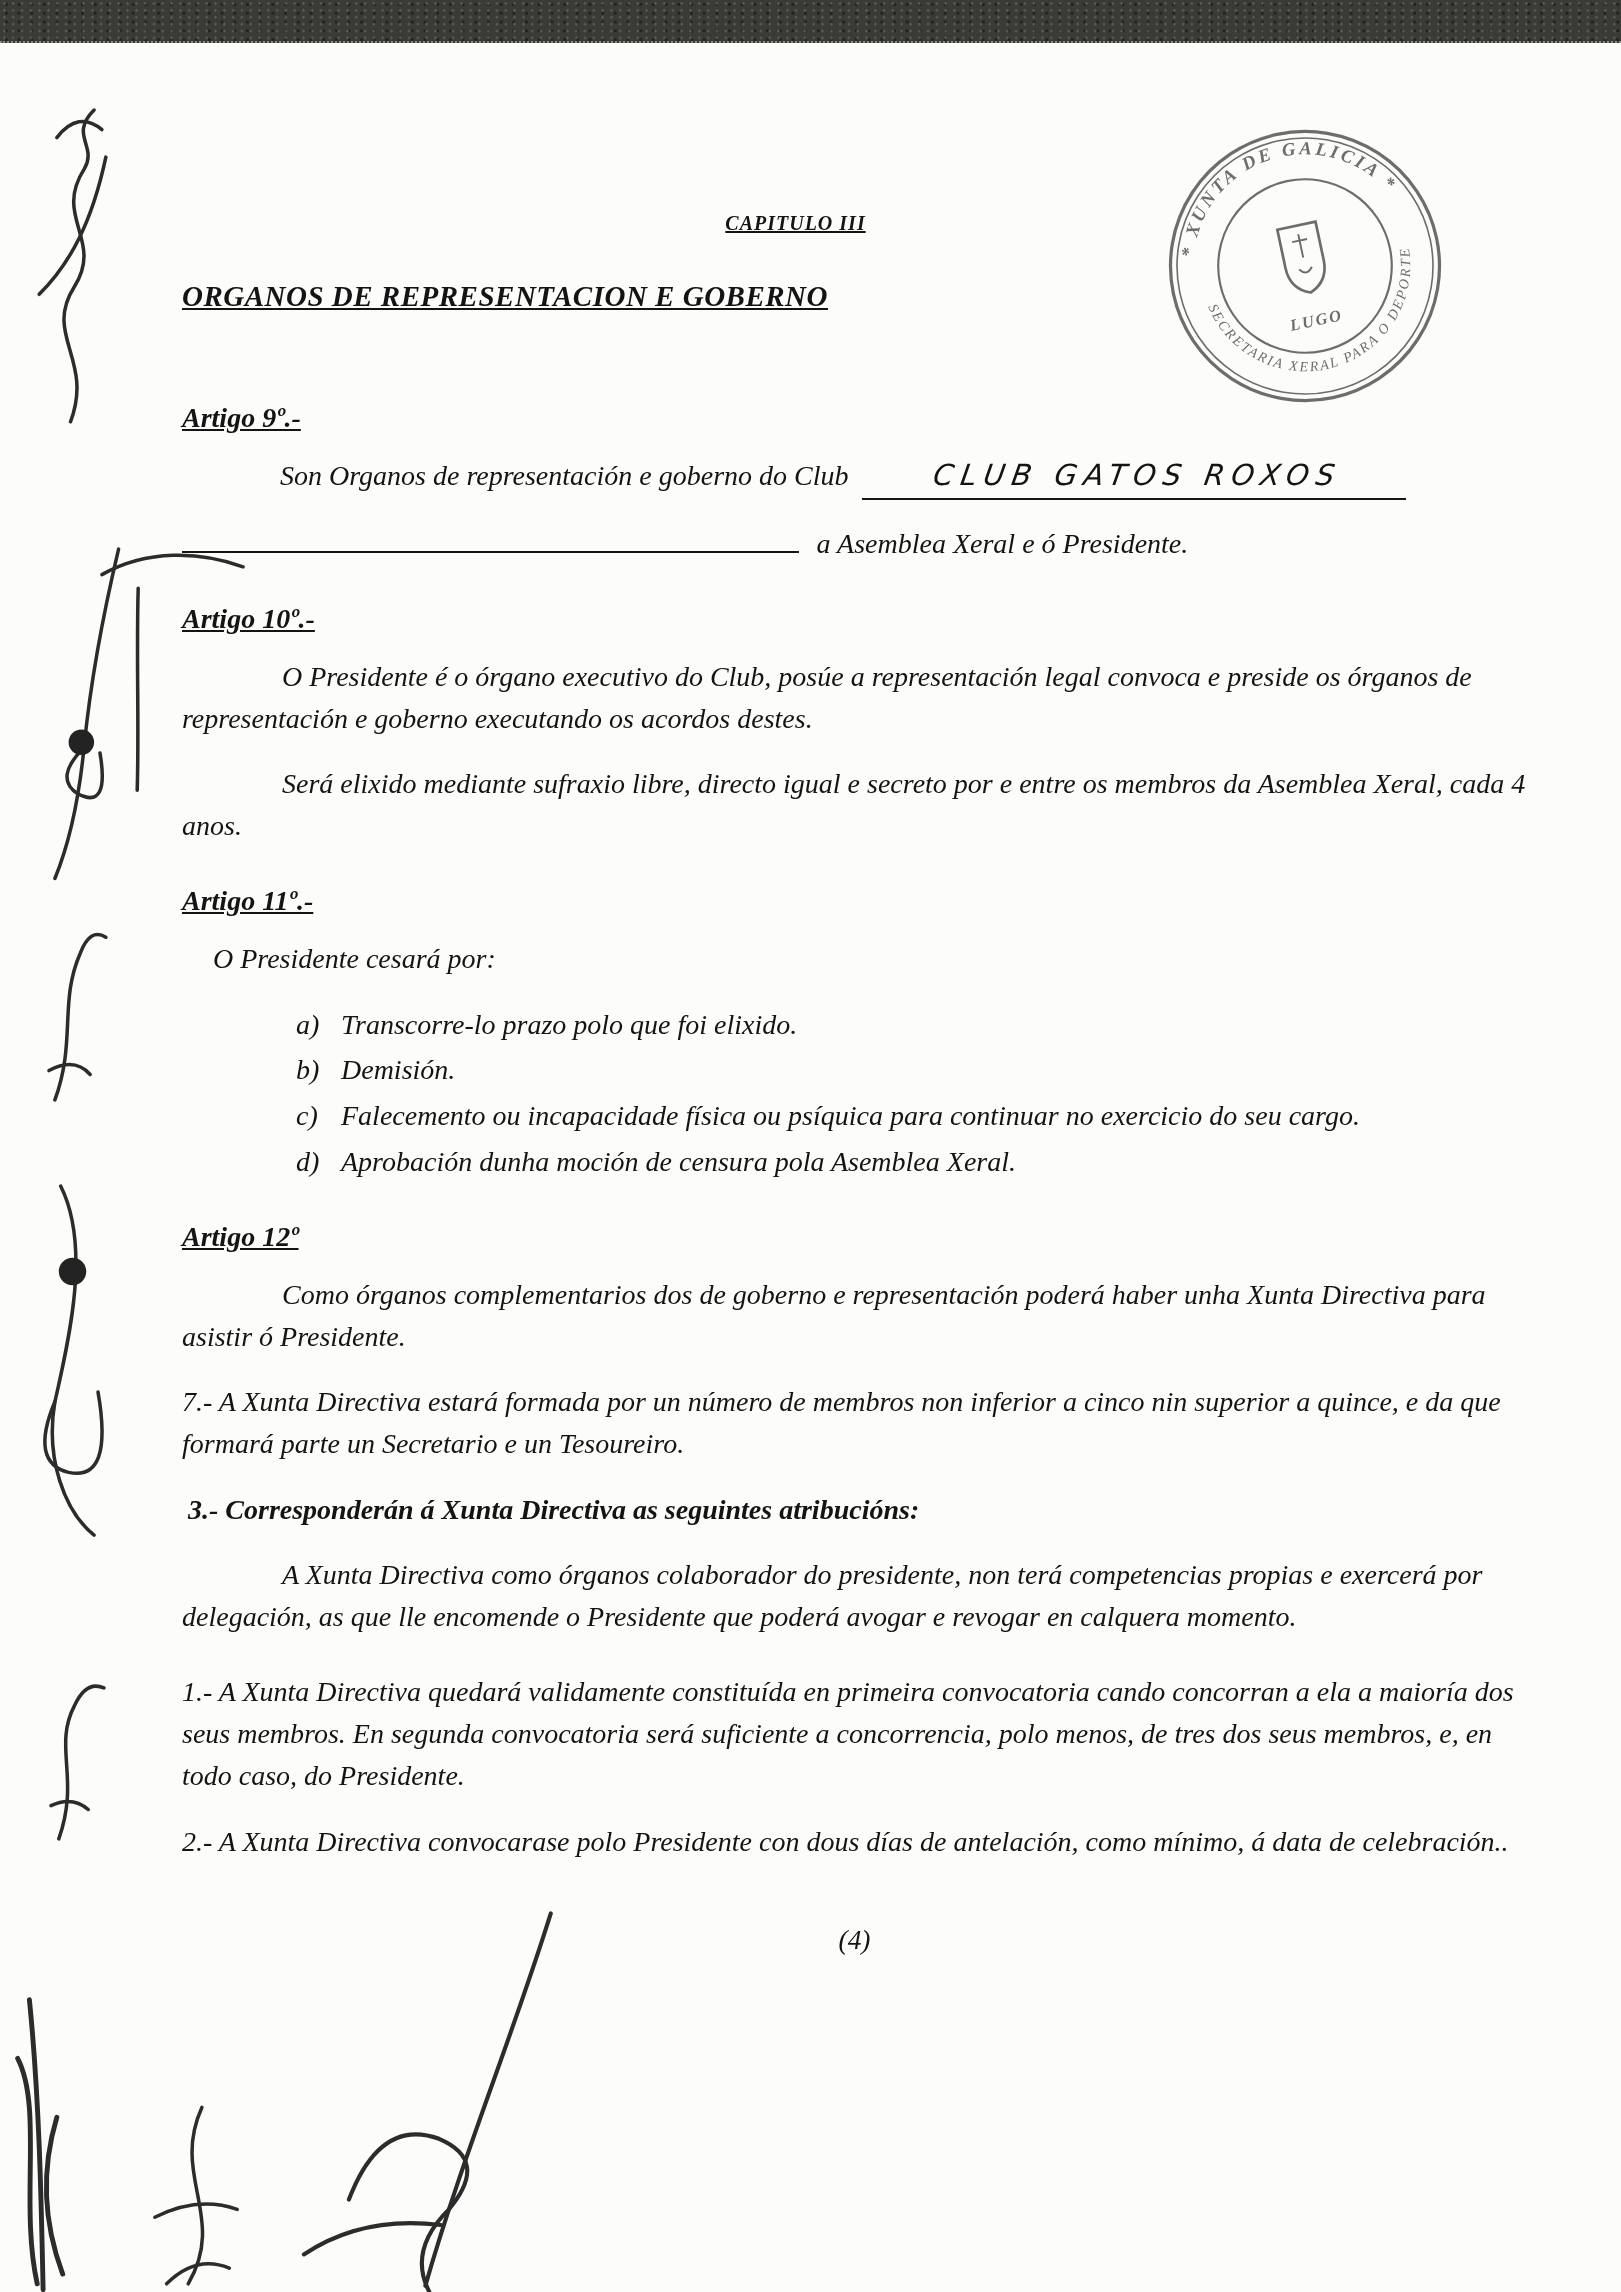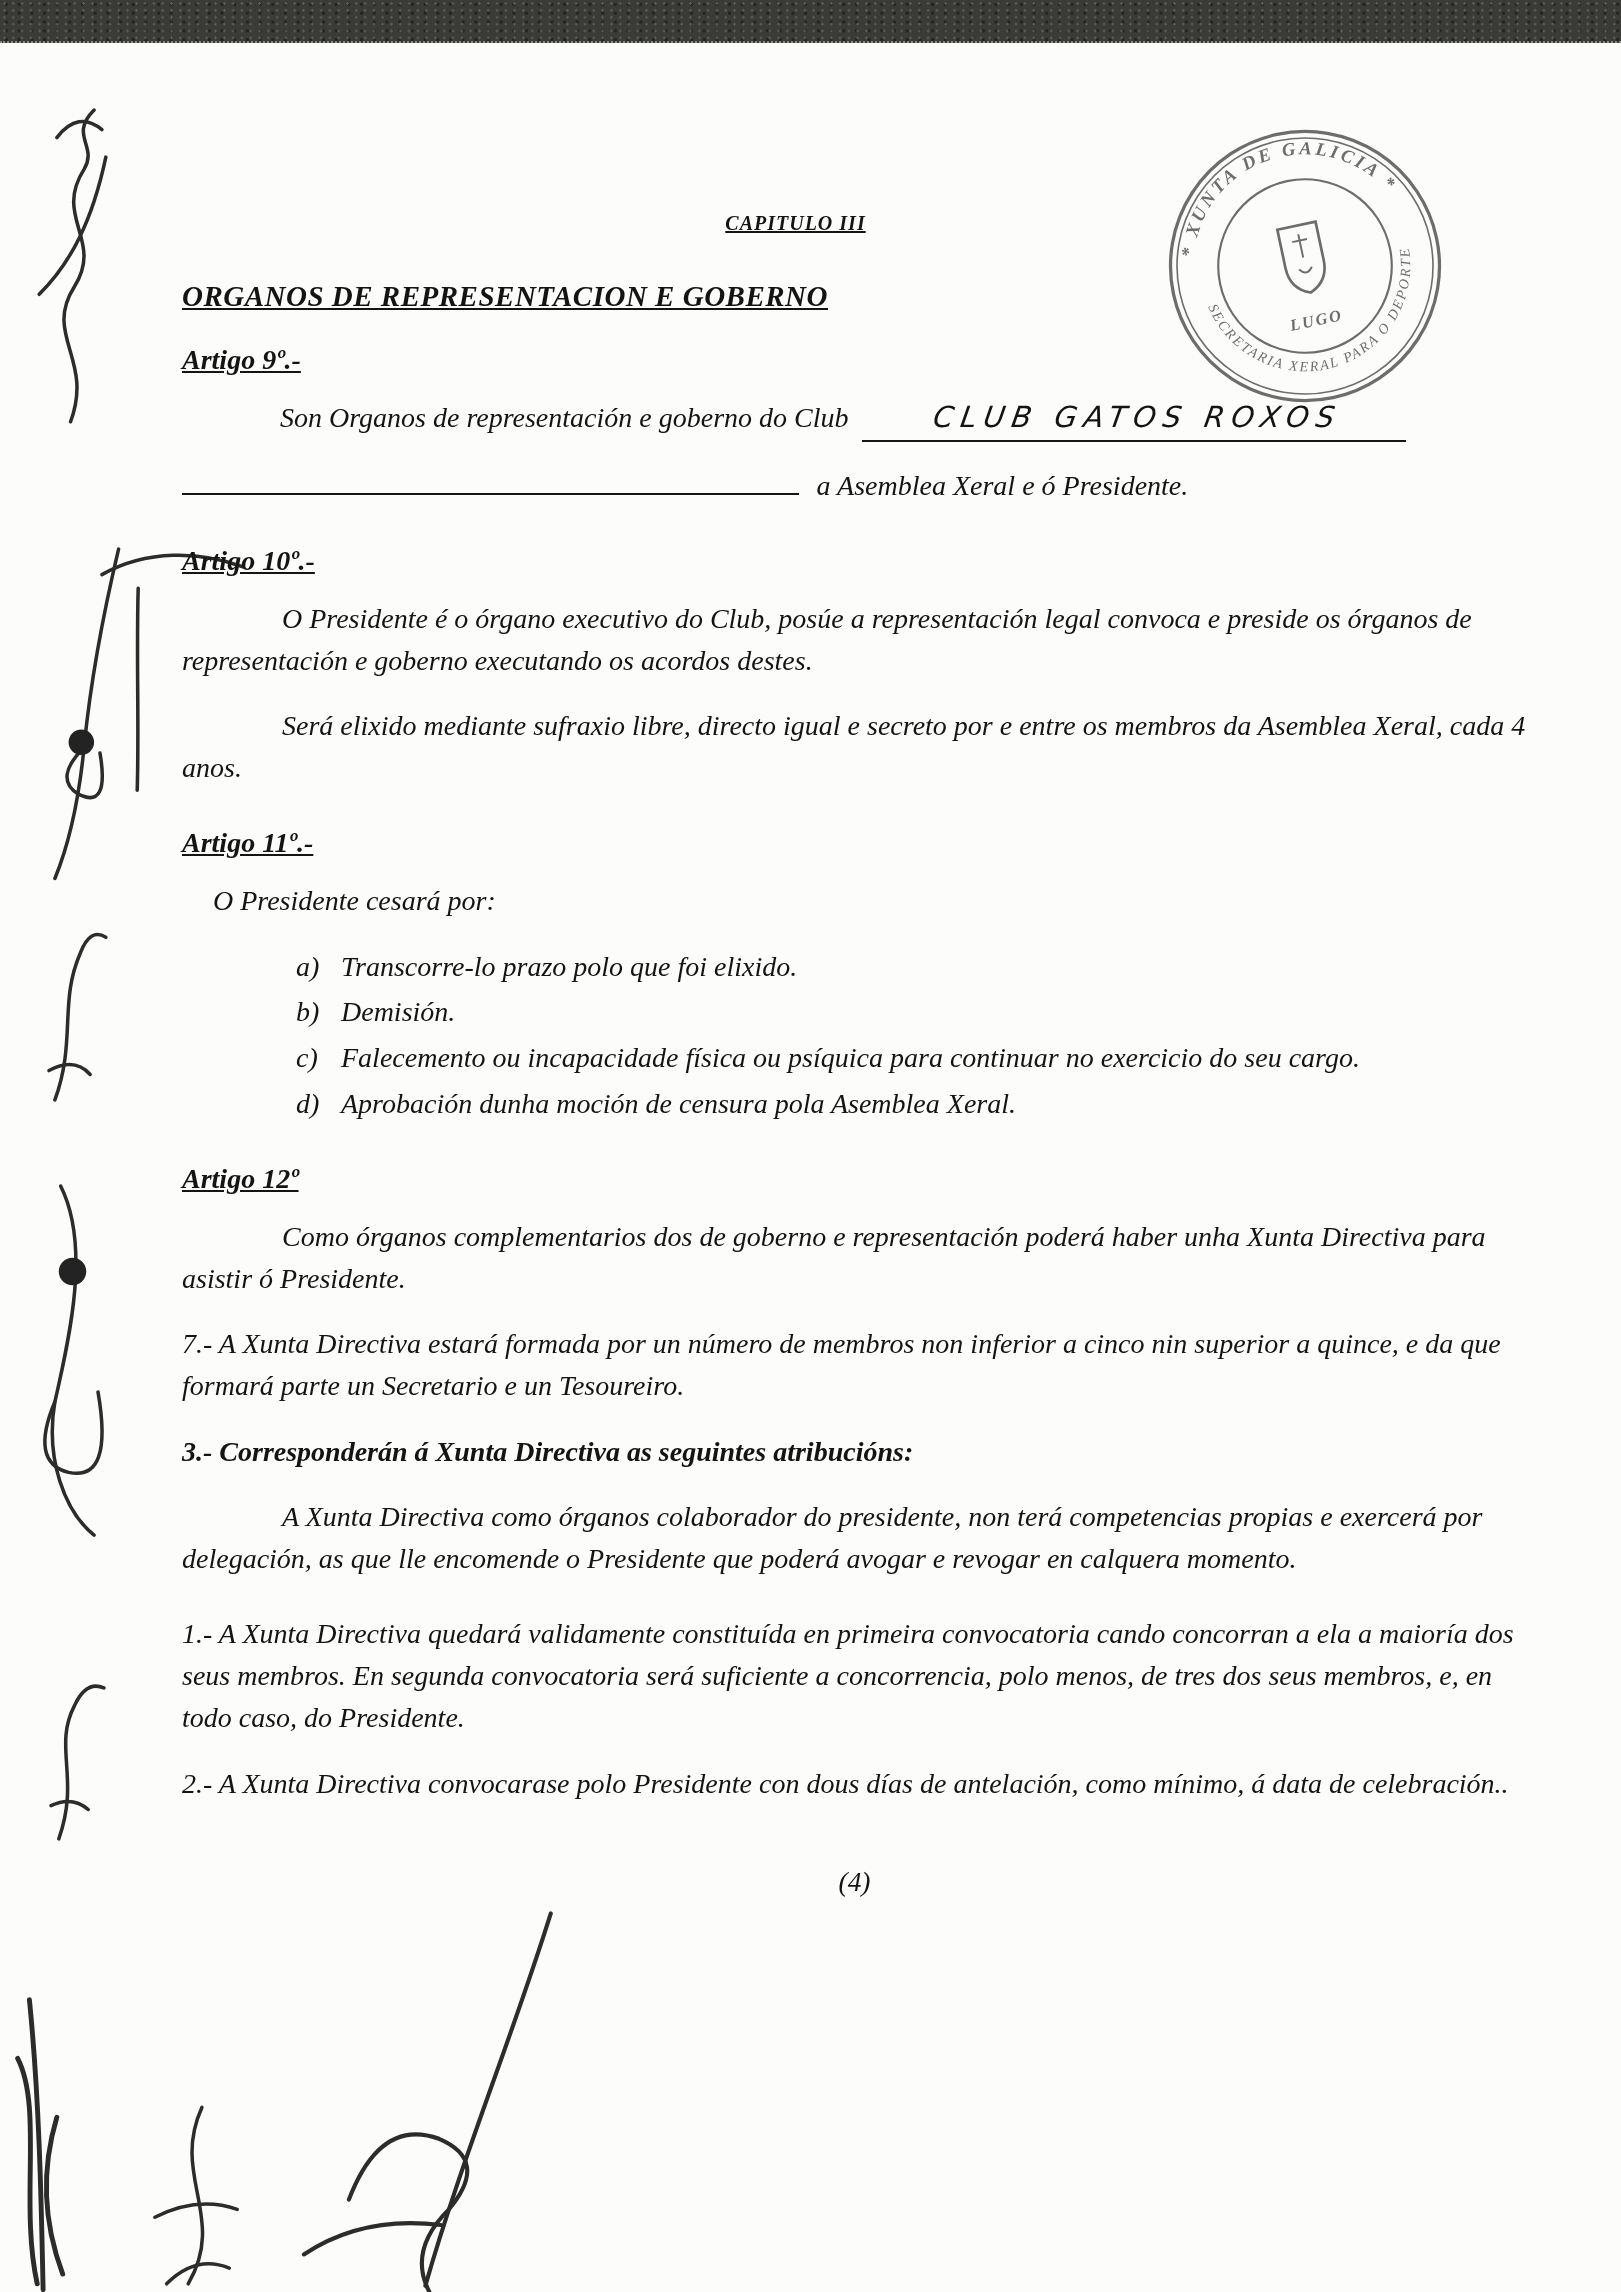--- a/index.html
+++ b/index.html
@@ -29,31 +29,31 @@
   }
   .h-chapter {
     text-align:center; padding-right:118px;
     font-weight:bold; font-size:20px; letter-spacing:1px;
     text-decoration:underline;
     margin-bottom:37px;
   }
   .h-section {
     font-weight:bold; font-size:29px; letter-spacing:0.5px;
     text-decoration:underline;
-    margin-bottom:20px;
+    margin-bottom:78px;
   }
   .h-artigo {
     font-weight:bold; font-size:28px;
     text-decoration:underline;
     margin-bottom:15.7px;
   }
   .para { margin-bottom:23.5px; }
   .indent { text-indent:100px; }
   .mb-lg { margin-bottom:33px; }
-  .bold { font-weight:bold; }
+  .bold { font-weight:bold;margin-left:6px; }
   .fill-line {
     display:inline-block; min-width:544px; margin-left:13.7px;
     border-bottom:2.5px solid #161616;
     text-align:center;
   }
   .handwriting {
     font-family:"DejaVu Sans", sans-serif;
     font-size:29px; letter-spacing:6.9px;
     transform:skewX(-9deg); transform-origin:bottom left;
   }

